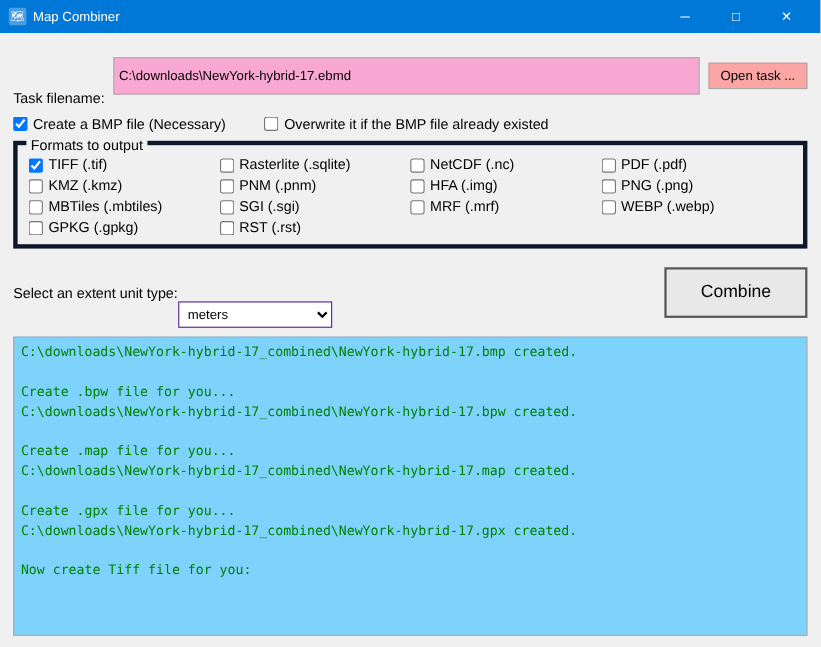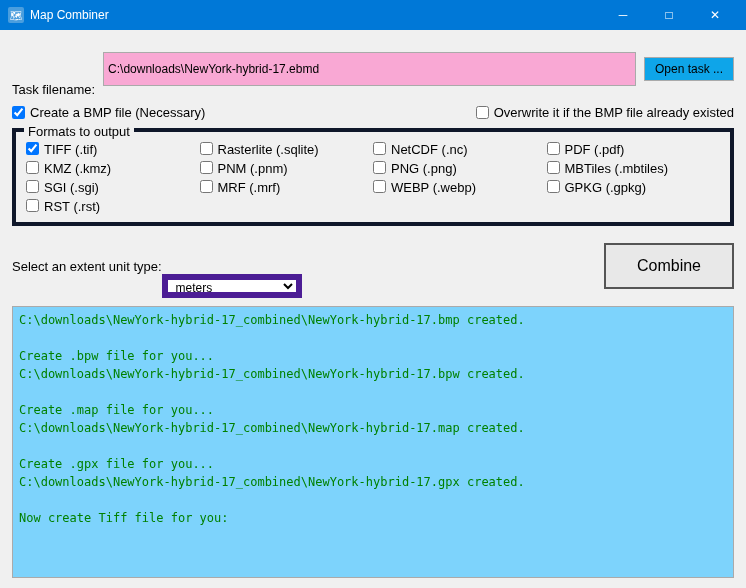--- a/index.html
+++ b/index.html
@@ -76,31 +76,30 @@
       height: 24px;
       border: 1px solid #aaa;
       background: #f9a8d4;
       padding: 16px 4px;
       font-size: 12px;
     }
     .open-task-btn {
       height: 24px;
       padding: 0 10px;
       border: 1px solid #aaa;
-      background: #0ea5e9;
+      background: #fca5a5;
       cursor: pointer;
       font-size: 12px;
       white-space: nowrap;
     }
 
     .checkboxes-row {
       display: flex;
       align-items: center;
       gap: 35px;
-      justify-content: space-between;
     }
     .checkbox-item {
       display: flex;
       align-items: center;
       gap: 5px;
       font-size: 13px;
     }
     .checkbox-item input[type=checkbox] {
       width: 13px;
       height: 13px;
@@ -122,42 +121,42 @@
       font-size: 13px;
     }
     .formats-grid {
       display: grid;
       grid-template-columns: 1fr 1fr 1fr 1fr;
       gap: 4px 0;
       margin-top: 4px;
     }
     .format-item {
       display: flex;
-      align-items: flex-start;
+      align-items: flex-end;
       gap: 5px;
       font-size: 13px;
     }
     .format-item input[type=checkbox] {
       width: 13px;
       height: 13px;
       cursor: pointer;
     }
 
     .extent-combine-row {
       display: flex;
       align-items: center;
       gap: 0;
     }
     .extent-label {
       font-size: 13px;
       white-space: nowrap;
     }
     .extent-select {
       height: 24px;
-      border: 6px solid #4c1d95;
+      border: 1px solid #4c1d95;
       background: white;
       padding: 0 4px;
       font-size: 12px;
       min-width: 140px;
       cursor: pointer;
       margin-top: 40px;
     }
     .spacer { flex: 1; }
     .combine-btn {
       height: 46px;
@@ -232,20 +231,24 @@
           <input type="checkbox" id="fmt_2" style="">
           <label for="fmt_2">PDF (.pdf)</label>
         </div>
         <div class="format-item">
           <input type="checkbox" id="fmt_5" style="">
           <label for="fmt_5">KMZ (.kmz)</label>
         </div>
         <div class="format-item">
           <input type="checkbox" id="fmt_6" style="">
           <label for="fmt_6">PNM (.pnm)</label>
+        </div>
+        <div class="format-item">
+          <input type="checkbox" id="fmt_7" style="">
+          <label for="fmt_7">HFA (.img)</label>
         </div>
         <div class="format-item">
           <input type="checkbox" id="fmt_8" style="">
           <label for="fmt_8">PNG (.png)</label>
         </div>
         <div class="format-item">
           <input type="checkbox" id="fmt_9" style="">
           <label for="fmt_9">MBTiles (.mbtiles)</label>
         </div>
         <div class="format-item">

